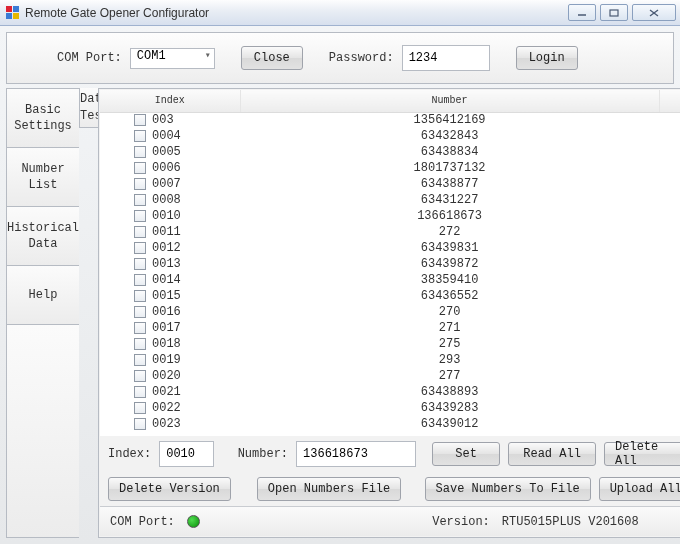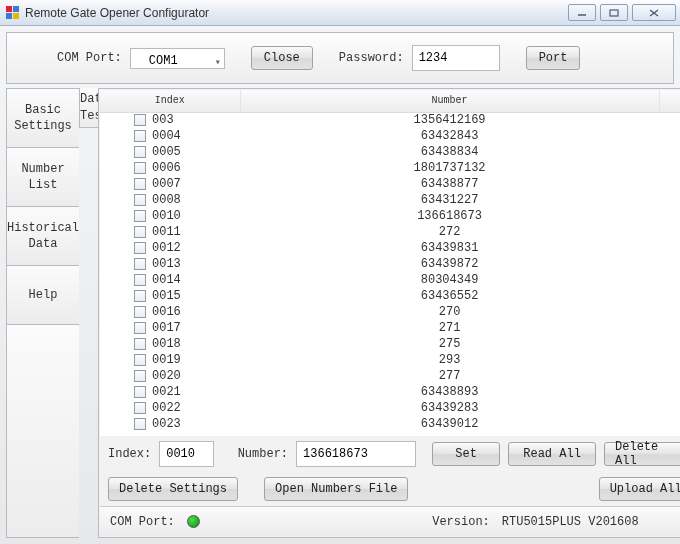--- a/index.html
+++ b/index.html
@@ -58,25 +58,25 @@
     border: 1px solid #b6bbc3;
     background: linear-gradient(#fdfdfd,#ededed);
     display:flex;
     align-items:center;
     gap:8px;
     padding: 0 14px 0 50px;
     font-size:12px;
   }
   .label { color:#333; font-family: "Courier New", monospace; font-size:12px; }
   .combo {
-    width:95px; height:21px;
+    width:85px; height:21px;
     border:1px solid #b6bbc3;
     background:#fff;
-    display:flex; align-items:flex-end; justify-content:space-between;
-    padding:0 3px 0 18px;
+    display:flex; align-items:flex-start; justify-content:space-between;
+    padding:0 3px 0 6px;
     font-family:"Courier New",monospace;
   }
   .combo .arrow { font-size:10px; color:#666; }
   .btn {
     height:24px;
     padding: 0 12px;
     border:1px solid #9fa3ab;
     border-radius:3px;
     background: linear-gradient(#fafafa,#e5e5e5 48%,#d9d9d9 52%,#e2e2e2);
     display:inline-flex; align-items:center; justify-content:center;
@@ -268,21 +268,21 @@
     <div class="combo">
       <span>COM1</span>
       <span class="arrow">▾</span>
     </div>
     <span style="width:10px"></span>
     <div class="btn">Close</div>
     <span style="width:10px"></span>
     <span class="label">Password:</span>
     <input class="text-input" style="width: 88px;" value="1234">
     <span style="width:10px"></span>
-    <div class="btn">Port</div>
+    <div class="btn">Login</div>
   </div>
 
   <div class="lower">
 
     <div class="sidebar">
       <div class="nav-group">
         <div class="side-btn h60">Basic Settings</div>
         <div class="side-btn h60">Number List</div>
         <div class="side-btn h60">Historical
 Data</div>
@@ -351,21 +351,21 @@
                   <td class="num">63439831</td>
                   <td></td>
                 </tr>
                 <tr>
                   <td class="idx"><span class="chk"></span><span>0013</span></td>
                   <td class="num">63439872</td>
                   <td></td>
                 </tr>
                 <tr>
                   <td class="idx"><span class="chk"></span><span>0014</span></td>
-                  <td class="num">80304349</td>
+                  <td class="num">38359410</td>
                   <td></td>
                 </tr>
                 <tr>
                   <td class="idx"><span class="chk"></span><span>0015</span></td>
                   <td class="num">63436552</td>
                   <td></td>
                 </tr>
                 <tr>
                   <td class="idx"><span class="chk"></span><span>0016</span></td>
                   <td class="num">270</td>
@@ -422,24 +422,25 @@
         <span style="width:8px"></span>
         <span class="label">Number:</span>
         <input class="text-input med" value="136618673" style="">
         <span style="flex:1"></span>
         <div class="btn sm w" style="min-width:68px">Set</div>
         <div class="btn w" style="min-width:88px">Read All</div>
         <div class="btn w" style="min-width:88px">Delete All</div>
       </div>
 
       <div class="btn-row">
-        <div class="btn w" style="min-width:120px">Delete Settings</div>
+        <div class="btn w" style="min-width:120px">Delete Version</div>
         <span style="width:10px"></span>
         <div class="btn w" style="min-width:128px">Open Numbers File</div>
         <span style="flex:1"></span>
+        <div class="btn w" style="min-width:150px">Save Numbers To File</div>
         <div class="btn w" style="min-width:88px">Upload All</div>
       </div>
 
       <div class="status">
         <span class="label">COM Port:</span>
         <span class="led"></span>
         <span style="flex:1"></span>
         <span class="label">Version:</span>
         <span class="label">RTU5015PLUS V201608</span>
         <span style="width:40px"></span>

